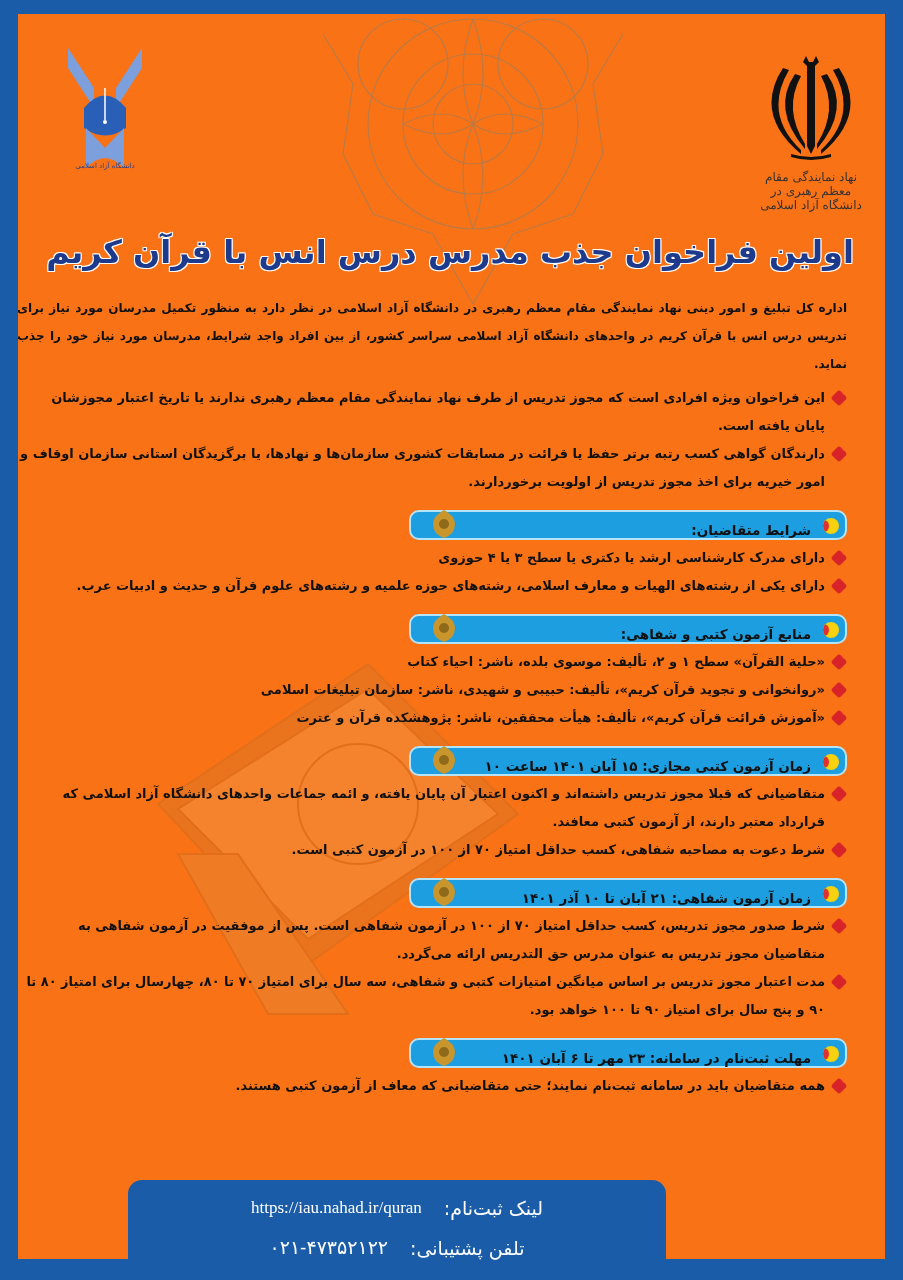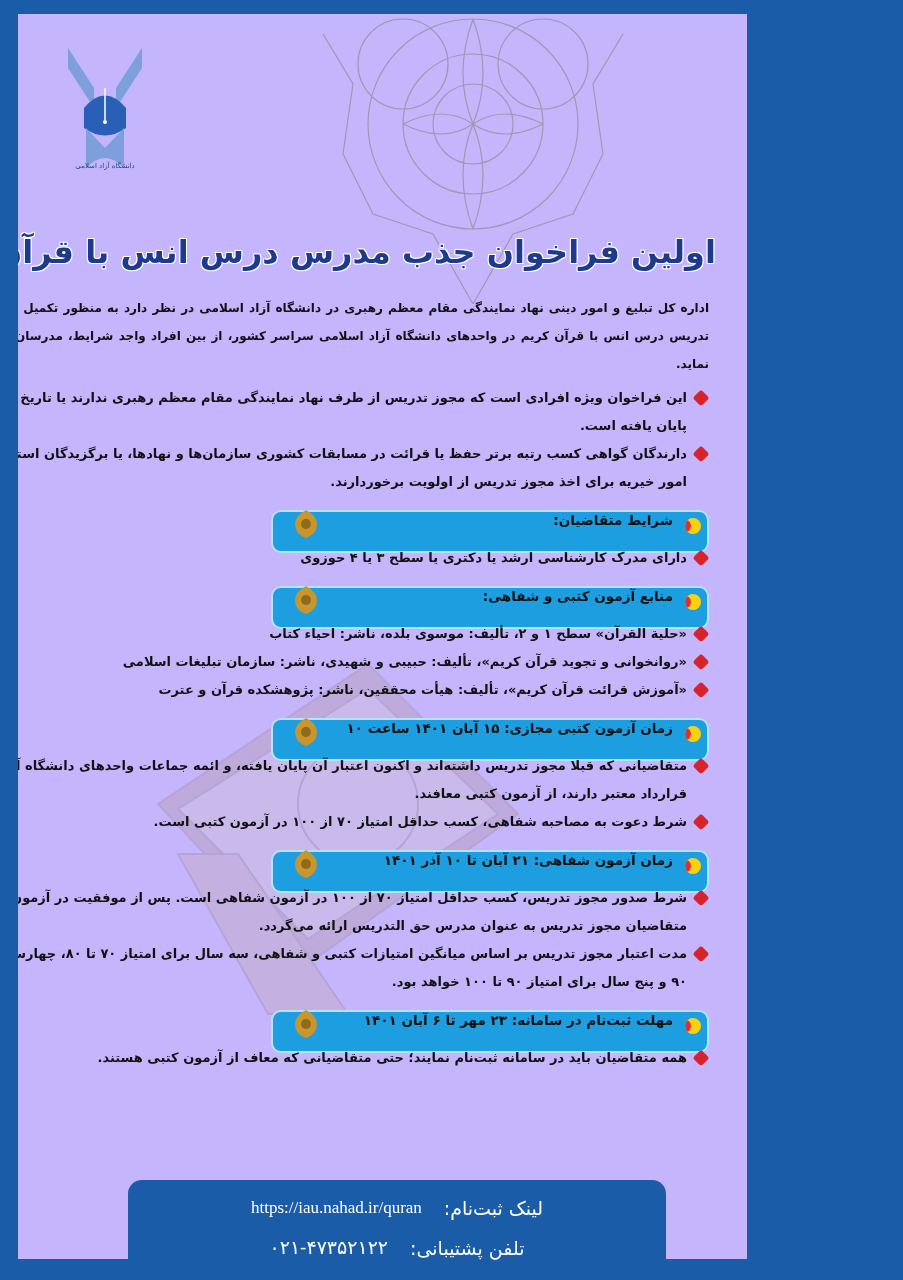--- a/index.html
+++ b/index.html
@@ -1,32 +1,32 @@
 <!DOCTYPE html>
 <html><head>
 <meta charset="utf-8">
 <style>
   html,body{margin:0;padding:0;}
   body{width:903px;height:1280px;overflow:hidden;background:#1a5ca8;font-family:"DejaVu Sans",sans-serif;}
   .frame{position:absolute;left:0;top:0;width:903px;height:1280px;background:#1a5ca8;}
-  .paper{position:absolute;left:18px;top:14px;width:729px;height:1245px;background:#c4b5fd;overflow:hidden;}
+  .paper{position:absolute;left:18px;top:14px;width:867px;height:1245px;background:#f97316;overflow:hidden;}
   .ornament{position:absolute;left:265px;top:-40px;width:380px;height:330px;opacity:.55;}
   .book{position:absolute;left:100px;top:590px;width:420px;height:420px;opacity:.18;}
   .logo-iau{position:absolute;left:46px;top:34px;width:82px;height:130px;}
   .logo-emblem{position:absolute;left:733px;top:40px;width:120px;height:140px;text-align:center;}
   .emblem-caption{font-size:12px;color:#333;display:block;margin-top:2px;font-family:"DejaVu Serif",serif;}
   .title{position:absolute;right:20px;top:198px;width:830px;text-align:center;direction:rtl;
     font-family:"DejaVu Sans",sans-serif;font-weight:bold;font-size:32px;color:#1d3a8c;
     text-shadow:1px 1px 0 #fff,-1px -1px 0 #fff,1px -1px 0 #fff,-1px 1px 0 #fff;}
   .content{position:absolute;right:38px;top:280px;width:830px;direction:rtl;color:#111;}
   .intro{font-weight:bold;font-size:12px;line-height:28px;text-align:justify;margin:0 0 6px 0;}
   .bullet{position:relative;font-weight:bold;font-size:13px;line-height:28px;padding-right:22px;margin:0;}
   .bullet .dot{position:absolute;right:2px;top:8px;width:12px;height:12px;background:#d8232a;transform:rotate(45deg);border-radius:3px;}
   .section{position:relative;margin:14px 0 6px 0;height:28px;}
-  .sec-bar{position:absolute;right:0;top:0;height:26px;background:#1d9ee0;border-radius:10px;border:2px solid #b5e3f7;display:flex;align-items:flex-start;padding:0 34px 13px 20px;}
+  .sec-bar{position:absolute;right:0;top:0;height:26px;background:#1d9ee0;border-radius:10px;border:2px solid #b5e3f7;display:flex;align-items:flex-end;padding:0 34px 0 20px;}
   .sec-bar .sec-label{font-weight:bold;font-size:13.5px;color:#111;white-space:nowrap;}
   .sec-icon{position:absolute;right:6px;top:6px;width:16px;height:16px;border-radius:50%;background:#f8d20f;overflow:hidden;}
   .sec-icon::after{content:"";position:absolute;left:-4px;top:2px;width:10px;height:12px;border-radius:50%;background:#e0312f;}
   .sec-orn{position:absolute;top:-2px;width:26px;height:32px;}
   .footer{position:absolute;left:128px;top:1180px;width:538px;height:100px;background:#1a5ca8;border-radius:14px 14px 0 0;color:#fff;direction:rtl;text-align:center;}
   .footer-row{font-size:19px;line-height:40px;display:flex;justify-content:center;gap:22px;}
   .footer-row.r1{margin-top:8px;}
   .url{direction:ltr;font-family:Liberation Serif, serif;font-size:17px;}
   .phone{direction:ltr;font-family:"Liberation Sans",sans-serif;}
 </style>
@@ -96,20 +96,21 @@
         <div class="sec-bar" style="width:380px;">
           <span class="sec-icon"></span>
           <span class="sec-label">شرایط متقاضیان:</span>
         </div>
         <svg class="sec-orn" style="right:390px;" viewBox="0 0 26 32">
             <path d="M13 2 Q24 8 24 16 Q24 26 13 30 Q2 26 2 16 Q2 8 13 2Z" fill="#c9962e"></path>
             <circle cx="13" cy="16" r="5" fill="#8e6a1a"></circle>
           </svg>
       </div>
       <p class="bullet"><span class="dot"></span><span>دارای مدرک کارشناسی ارشد یا دکتری یا سطح ۳ یا ۴ حوزوی</span></p>
+      <p class="bullet"><span class="dot"></span><span>دارای یکی از رشته‌های الهیات و معارف اسلامی، رشته‌های حوزه علمیه و رشته‌های علوم قرآن و حدیث و ادبیات عرب.</span></p>
 
       <div class="section">
         <div class="sec-bar" style="width:380px;">
           <span class="sec-icon"></span>
           <span class="sec-label">منابع آزمون کتبی و شفاهی:</span>
         </div>
         <svg class="sec-orn" style="right:390px;" viewBox="0 0 26 32">
             <path d="M13 2 Q24 8 24 16 Q24 26 13 30 Q2 26 2 16 Q2 8 13 2Z" fill="#c9962e"></path>
             <circle cx="13" cy="16" r="5" fill="#8e6a1a"></circle>
           </svg>

